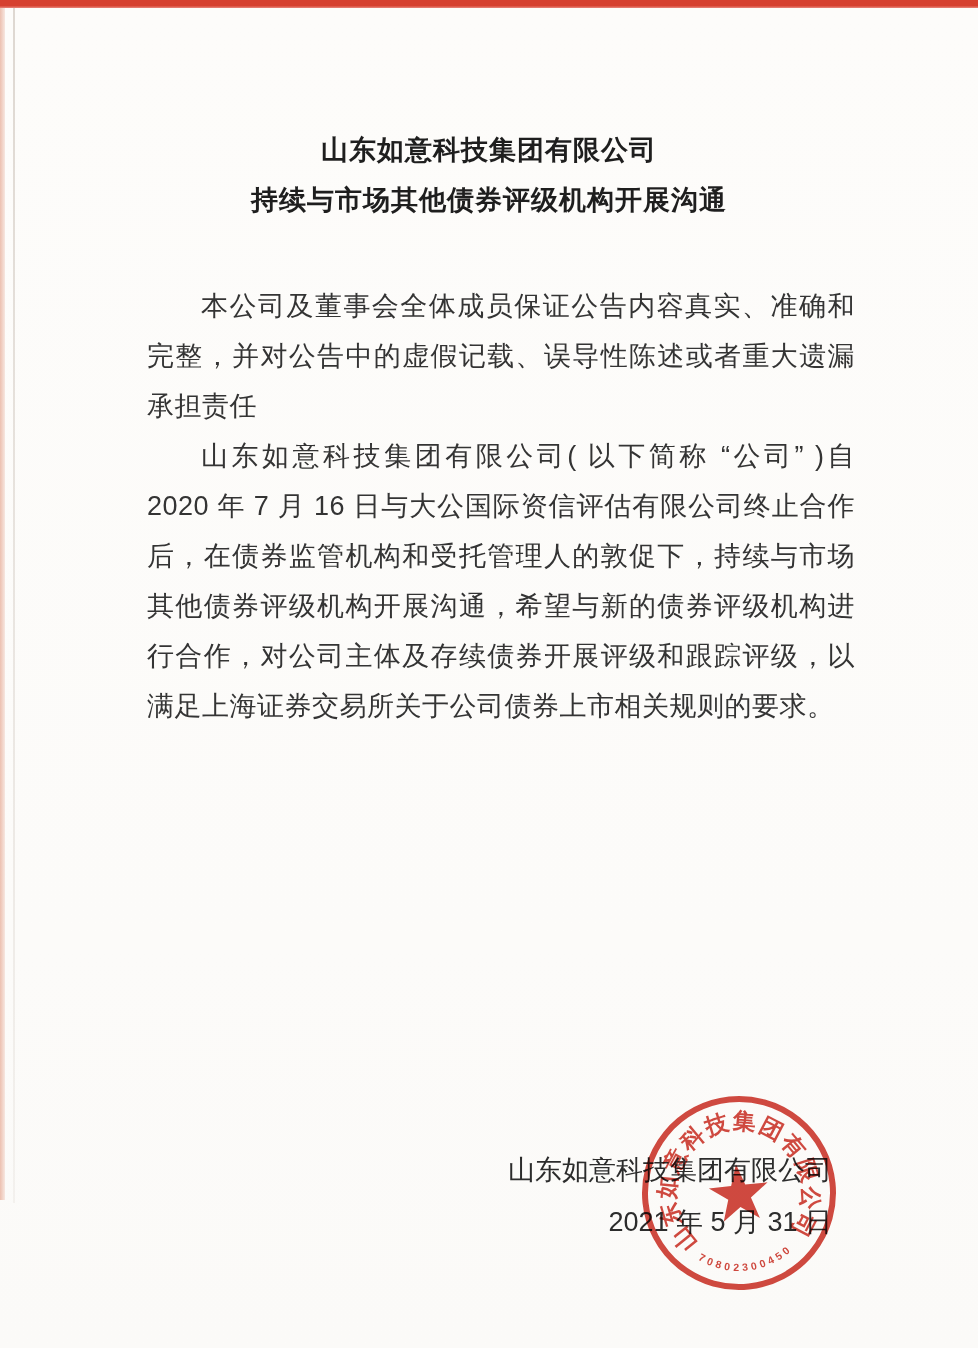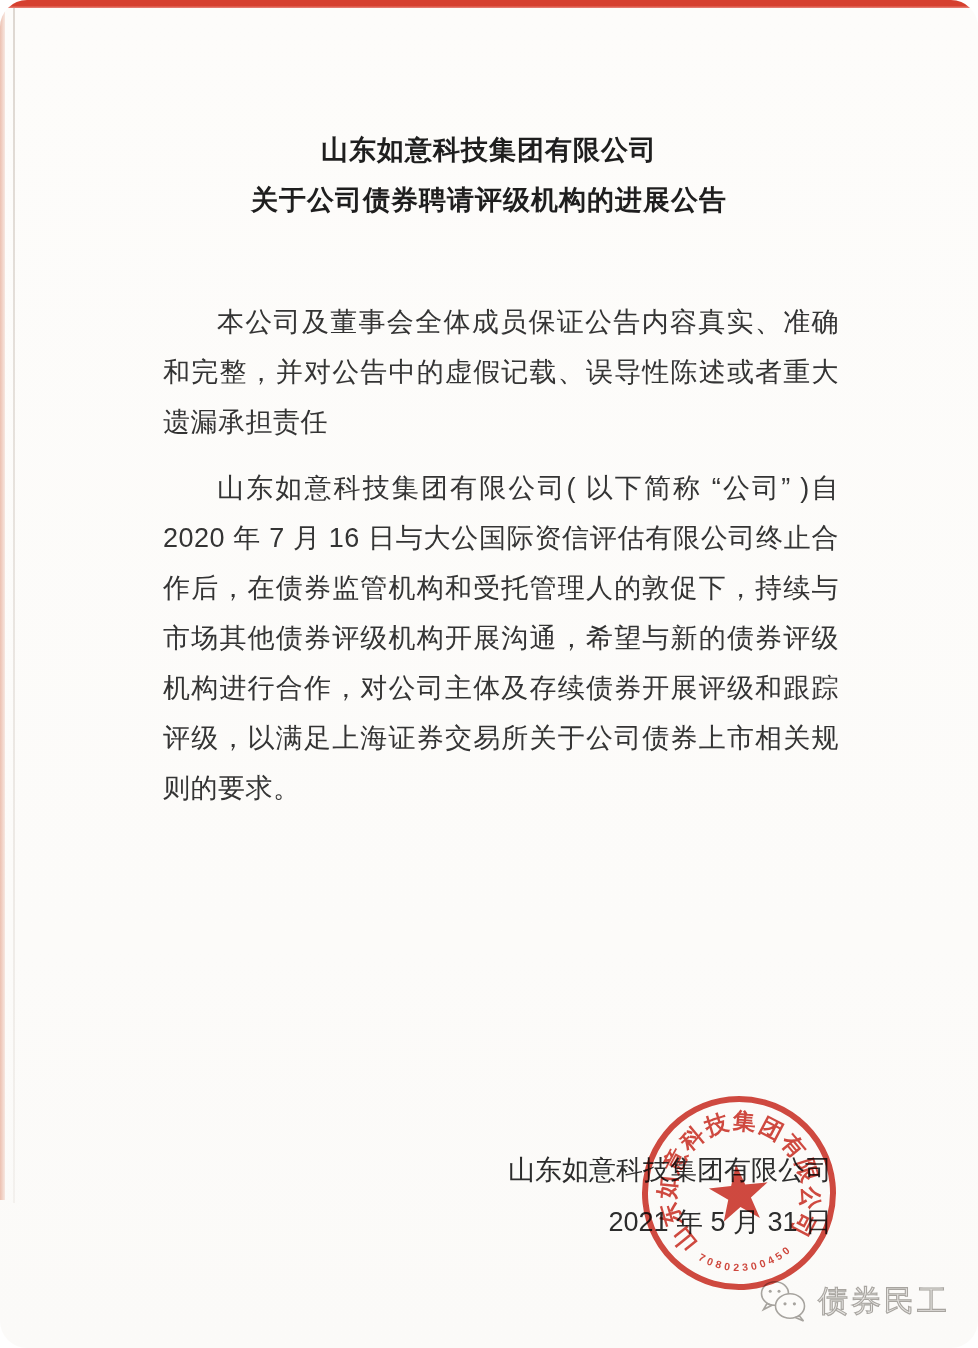--- a/index.html
+++ b/index.html
@@ -8,21 +8,20 @@
     background: #ffffff;
   }
   .page {
     position: relative;
     width: 978px;
     height: 1348px;
     background: linear-gradient(180deg, #fdfcfa 0%, #fcfbf9 70%, #fbfaf8 100%);
     overflow: hidden;
     font-family: "Liberation Sans", sans-serif;
     color: #333333;
-    border-radius: 27px;
   }
   .top-bar {
     position: absolute;
     left: 0; top: 0;
     width: 100%; height: 8px;
     background: linear-gradient(180deg, #d6402f 0%, #d6402f 70%, #e9857a 100%);
   }
   .left-strip {
     position: absolute;
     left: 0; top: 8px;
@@ -47,21 +46,21 @@
     font-weight: 700;
     color: #1e1e1e;
     letter-spacing: 1px;
   }
   .body-block {
     position: absolute;
     top: 281px; left: 147px;
     width: 708px;
   }
   .body-block p {
-    margin: 16px;
+    margin: 0;
     font-size: 27px;
     line-height: 50px;
     font-weight: 500;
     color: #343434;
     text-align: justify;
     text-indent: 2em;
     letter-spacing: 0.5px;
   }
   .signature-block {
     position: absolute;
@@ -116,21 +115,21 @@
 <body>
 
 <div class="page">
 
   <div class="top-bar"></div>
   <div class="left-strip"></div>
   <div class="left-fold"></div>
 
   <div class="title-block">
     <div class="title-line">山东如意科技集团有限公司</div>
-    <div class="title-line">关于公司债券聘请评级机构的进展公告</div>
+    <div class="title-line">持续与市场其他债券评级机构开展沟通</div>
   </div>
 
   <div class="body-block">
     <p>本公司及董事会全体成员保证公告内容真实、准确和完整，并对公告中的虚假记载、误导性陈述或者重大遗漏承担责任</p>
     <p>山东如意科技集团有限公司( 以下简称 “公司” )自 2020 年 7 月 16 日与大公国际资信评估有限公司终止合作后，在债券监管机构和受托管理人的敦促下，持续与市场其他债券评级机构开展沟通，希望与新的债券评级机构进行合作，对公司主体及存续债券开展评级和跟踪评级，以满足上海证券交易所关于公司债券上市相关规则的要求。</p>
   </div>
 
   <div class="signature-block">
     <div>山东如意科技集团有限公司</div>
     <div>2021 年 5 月 31 日</div>
@@ -144,31 +143,14 @@
     <circle cx="100" cy="100" r="94" fill="none" stroke="#cc3126" stroke-width="6"></circle>
     <polygon points="100,71 107.1,92.3 129.5,92.4 111.4,105.7 118.2,127.1 100,114 81.8,127.1 88.6,105.7 70.5,92.4 92.9,92.3" fill="#cc3126"></polygon>
     <text class="seal-name">
       <textPath href="#arcName" startOffset="50%" text-anchor="middle">山东如意科技集团有限公司</textPath>
     </text>
     <text class="seal-num">
       <textPath href="#arcNum" startOffset="50%" text-anchor="middle">3708023004500</textPath>
     </text>
   </svg>
 
-  <div class="watermark">
-    <svg width="52" height="46" viewBox="0 0 52 46" aria-hidden="true">
-      <g stroke="#a7a49f" stroke-width="1.6" fill="#fcfbf9">
-        <ellipse cx="18" cy="15.5" rx="13.5" ry="11.8"></ellipse>
-        <path d="M 10 25.5 L 6.5 31.5 L 14.5 27.5 Z"></path>
-        <ellipse cx="33" cy="28" rx="14.5" ry="12.3"></ellipse>
-        <path d="M 42.5 38 L 46.5 43 L 38.5 39.5 Z"></path>
-      </g>
-      <g fill="#a7a49f">
-        <circle cx="13.2" cy="13.2" r="1.5"></circle>
-        <circle cx="22" cy="13.2" r="1.5"></circle>
-        <circle cx="28" cy="25.8" r="1.6"></circle>
-        <circle cx="37.4" cy="25.8" r="1.6"></circle>
-      </g>
-    </svg>
-    <span class="watermark-label">债券民工</span>
-  </div>
 
 </div>
 
 </body></html>

